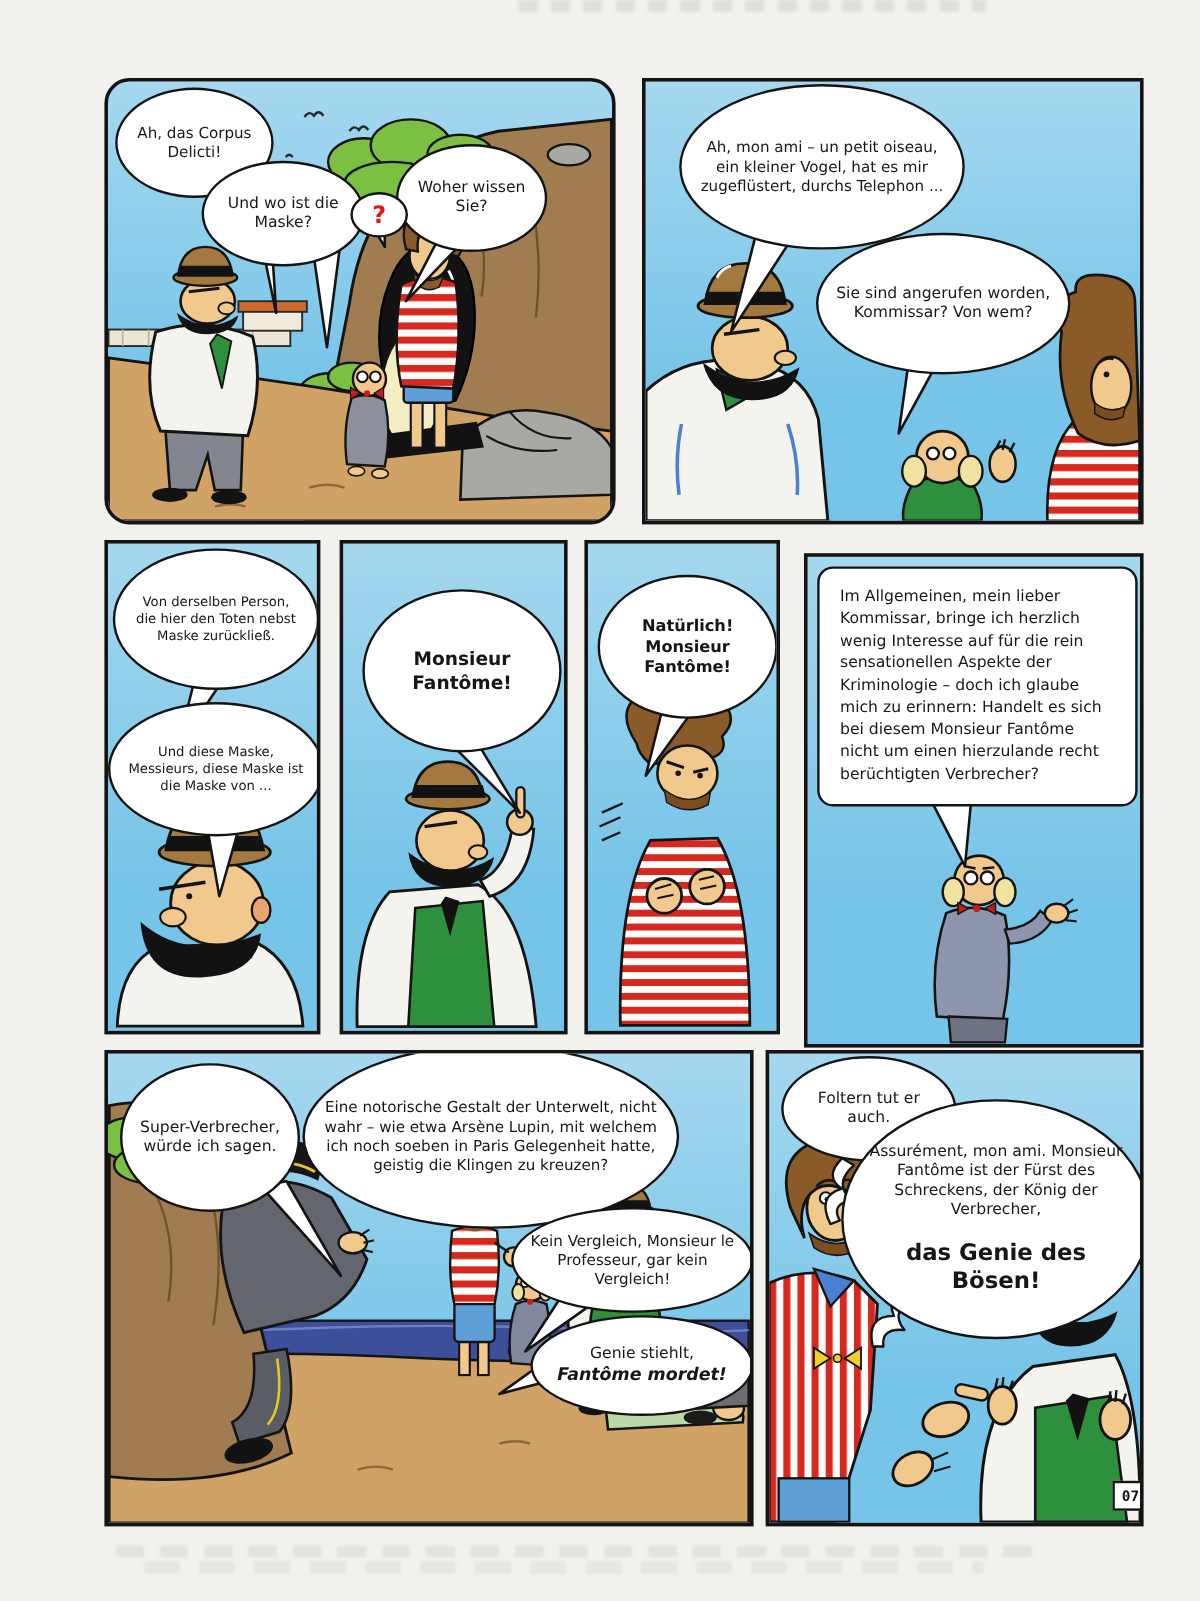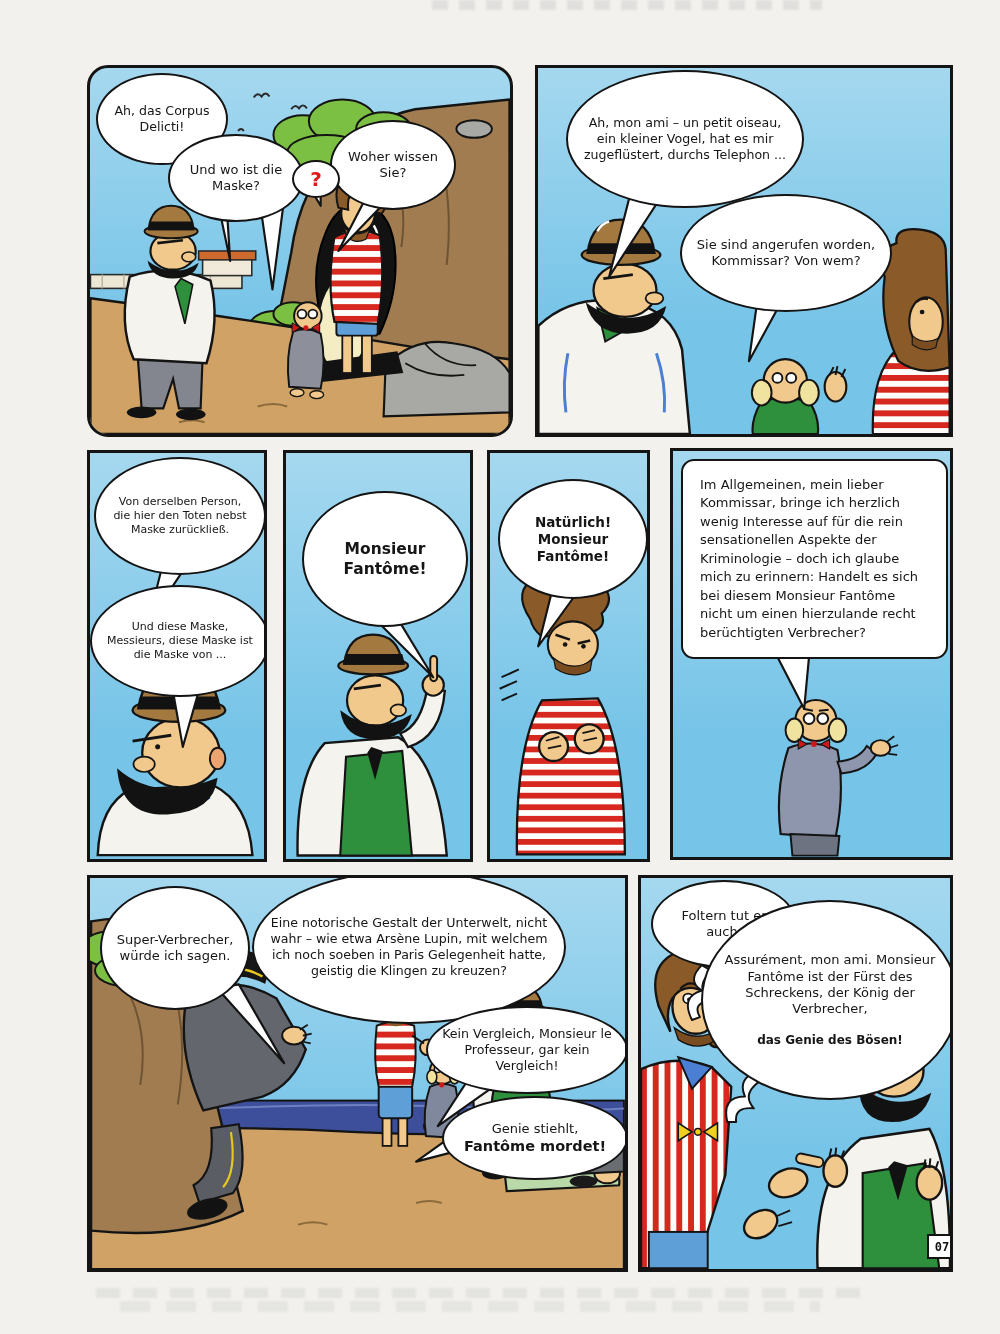--- a/index.html
+++ b/index.html
@@ -10,22 +10,22 @@
   .panel{position:absolute;border:3px solid #141414;box-sizing:border-box;overflow:hidden;
          background:linear-gradient(180deg,var(--sky-top,#a5d8ef) 0%,var(--sky,#76c4e8) 70%);}
   .scene{position:absolute;left:0;top:0;width:100%;height:100%;z-index:1;}
   .bubble{position:absolute;z-index:3;background:#fff;border:2.6px solid #141414;border-radius:50%;
           box-sizing:border-box;display:flex;flex-direction:column;align-items:center;justify-content:center;
           text-align:center;color:#161616;padding:8px 14px;line-height:1.26;font-size:13px;}
   .bubble.rect{border-radius:13px;text-align:left;align-items:flex-start;padding:15px 17px;line-height:1.42;}
   .fs123{font-size:11px}.fs126{font-size:12.6px}.fs135{font-size:13.5px}
   .b-bold{font-weight:bold;}
   .big15{font-weight:bold;font-size:15.5px;line-height:1.3;}
-  .emph{display:block;font-weight:bold;font-size:12px;line-height:1.25;margin-top:2px;}
-  .emph2{display:block;font-weight:bold;font-size:14.5px;}
+  .emph{display:block;font-weight:bold;font-size:19px;line-height:1.25;margin-top:2px;}
+  .emph2{display:block;font-weight:bold;font-size:14.5px;font-style:italic;}
   .qbubble{position:absolute;z-index:3;background:#fff;border:2.4px solid #141414;border-radius:50%;
            display:flex;align-items:center;justify-content:center;
            color:var(--question-red,#e01818);font-weight:bold;font-size:20px;}
   .pagenum{position:absolute;z-index:4;background:#fff;border:2.4px solid #141414;box-sizing:border-box;
            display:flex;align-items:center;justify-content:center;
            font-family:"DejaVu Sans Mono",monospace;font-weight:bold;font-size:12px;color:#141414;}
   .bleed{position:absolute;z-index:0;opacity:.4;filter:blur(1.2px);}
   .bleed.top{left:432px;top:0;width:390px;height:10px;
      background:repeating-linear-gradient(90deg,#c6c6c6 0 16px,transparent 16px 27px);}
   .bleed.bot1{left:96px;top:1288px;width:768px;height:10px;
@@ -272,21 +272,21 @@
       </g>
       <g fill="#fff" stroke="#141414" stroke-width="2.2" stroke-linejoin="round">
         <path d="M66,132 L50,196 L92,138 Z"></path>
       </g>
     </svg>
     <div class="bubble fs135 b-bold" style="left:8px;top:26px;width:150px;height:120px;">
       <span>Natürlich! Monsieur Fantôme!</span>
     </div>
   </div>
 
-  <div class="panel" style="left:583px;top:383px;width:283px;height:412px;">
+  <div class="panel" style="left:583px;top:396px;width:283px;height:412px;">
     <svg class="scene" viewBox="0 0 283 412">
       <g>
         <path d="M118,302 q-14,42 -8,88 l56,4 q10,-48 2,-90 q-26,-12 -50,-2 Z" fill="#8d96ad" stroke="#141414" stroke-width="2.2"></path>
         <path d="M120,390 l50,2 l-2,20 l-46,0 Z" fill="#6e7382" stroke="#141414" stroke-width="2"></path>
         <path d="M168,316 q22,-2 30,-16 l10,8 q-10,18 -36,20 Z" fill="#8d96ad" stroke="#141414" stroke-width="2"></path>
         <ellipse cx="212" cy="302" rx="10" ry="8" fill="#f2c98d" stroke="#141414" stroke-width="2"></ellipse>
         <path d="M218,296 l8,-6 M221,302 l9,-3 M220,308 l9,1" stroke="#141414" stroke-width="1.8" fill="none"></path>
         <circle cx="146" cy="274" r="21" fill="#f2c98d" stroke="#141414" stroke-width="2.2"></circle>
         <ellipse cx="124" cy="284" rx="9" ry="12" fill="#f0e3a0" stroke="#141414" stroke-width="2"></ellipse>
         <ellipse cx="168" cy="284" rx="9" ry="12" fill="#f0e3a0" stroke="#141414" stroke-width="2"></ellipse>
@@ -456,21 +456,21 @@
         <path d="M192,284 l2,-9 M198,283 l1,-9 M204,285 l3,-8" stroke="#141414" stroke-width="2" fill="none"></path>
       </g>
       <g fill="#fff" stroke="#141414" stroke-width="2" stroke-linejoin="round">
         <path d="M62,88 q-16,16 0,26 q-22,6 -10,30 l8,-3 q-8,-14 10,-17 q-16,-14 2,-30 Z"></path>
         <path d="M118,196 q-20,8 -12,26 q-24,0 -18,26 l9,0 q-2,-16 18,-14 q-14,-16 10,-30 Z"></path>
       </g>
     </svg>
     <div class="bubble" style="left:10px;top:2px;width:146px;height:88px;">
       <span>Foltern tut er auch.</span>
     </div>
-    <div class="bubble" style="left:60px;top:22px;width:258px;height:200px;gap:13px;">
+    <div class="bubble" style="left:60px;top:38px;width:258px;height:200px;gap:13px;">
       <span>Assurément, mon ami. Monsieur Fantôme ist der Fürst des Schreckens, der König der Verbrecher,</span>
       <span class="emph">das Genie des Bösen!</span>
     </div>
     <div class="pagenum" style="left:286px;top:356px;width:30px;height:25px;justify-content:center;">
       <span>07</span>
     </div>
   </div>
 
 </div>
 

